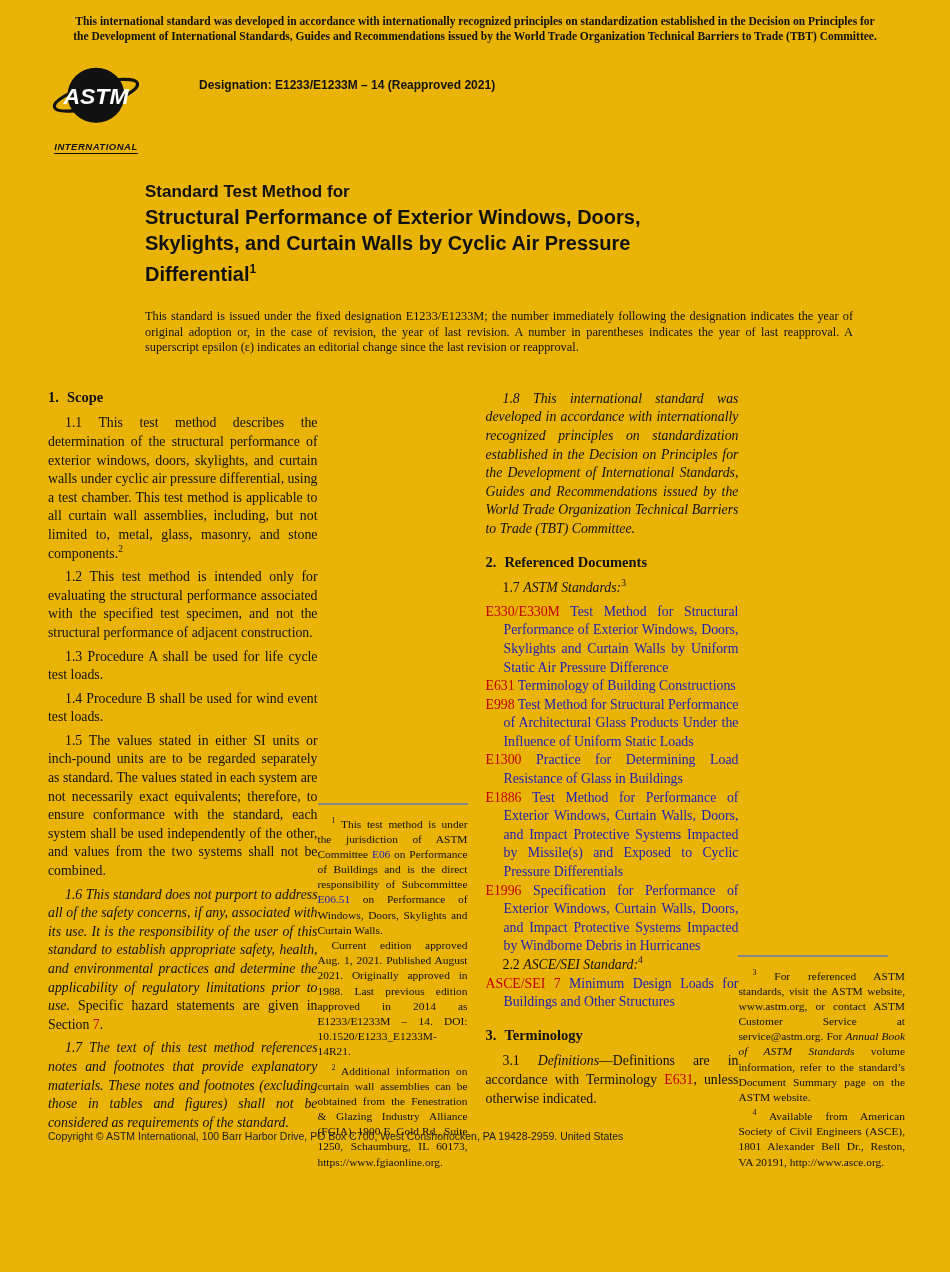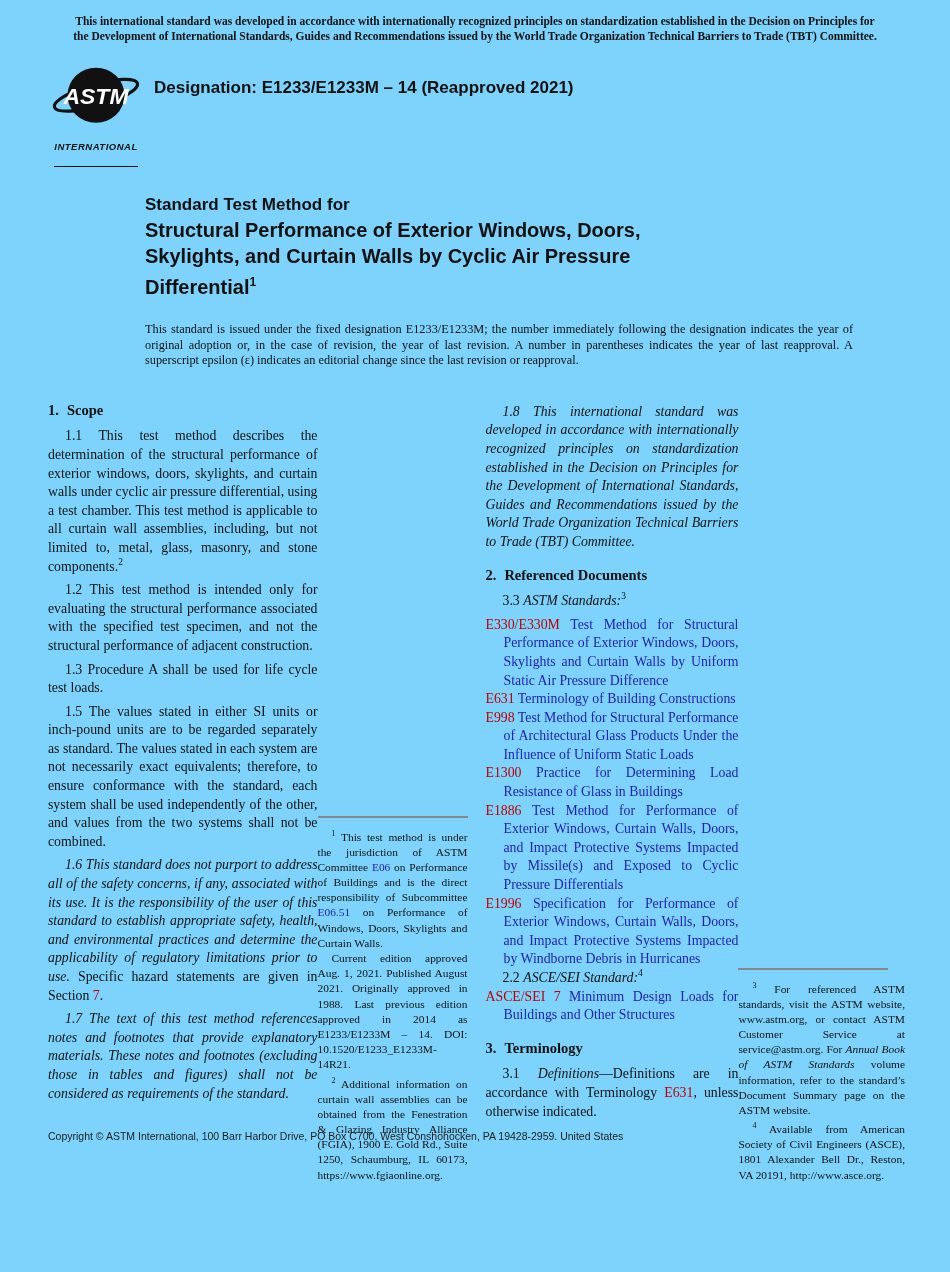--- a/index.html
+++ b/index.html
@@ -1,50 +1,51 @@
 <!DOCTYPE html>
 <html><head>
 <meta charset="utf-8">
 <style>
   * { margin: 0; padding: 0; box-sizing: border-box; }
   html, body { background: #e8e8e8; }
   .page {
     position: relative;
     width: 950px; height: 1272px;
     margin: 0 auto;
-    background: #7dd3fc;
+    background: #eab308;
     font-family: "Liberation Serif", serif;
     color: #111;
     overflow: hidden;
   }
   .top-notice {
     padding: 14px 72px 0 72px;
     text-align: center;
     font-weight: bold;
     font-size: 11.5px;
     line-height: 1.32;
   }
   .header-row {
     display: flex;
     align-items: flex-start;
     margin: 20px 0 0 48px;
+    gap: 45px;
   }
   .logo-block { width: 96px; text-align: center; }
   .logo-intl {
     font-family: "Liberation Sans", sans-serif;
     font-weight: bold; font-style: italic;
     font-size: 9.5px; letter-spacing: 0.5px;
     border-bottom: 1px solid #111;
-    display: inline-block; padding-bottom: 14px;
+    display: inline-block; padding-bottom: 1px;
     margin-top: -3px;
   }
   .designation {
     font-family: "Liberation Sans", sans-serif;
     font-weight: bold;
-    font-size: 17px;
+    font-size: 12px;
     margin: 14px 16px 0 10px;
   }
   .title-block { margin: 26px 0 16px 145px; font-family: "Liberation Sans", sans-serif; }
   .title-kicker { font-weight: bold; font-size: 17px; line-height: 24px; }
   .title-main  { font-weight: bold; font-size: 20px; line-height: 26px; }
   .title-main sup { font-size: 12px; }
   .issue-note {
     margin: 22px 0 4px 145px;
     width: 708px;
     font-size: 12.3px;
@@ -119,20 +120,21 @@
   <div class="columns">
 
     <div class="col body-text">
       <div>
         <div class="sect-head" style="margin-top:0;">
           <span class="sect-no">1.</span><span>Scope</span>
         </div>
         <p class="para"><span>1.1 This test method describes the determination of the structural performance of exterior windows, doors, skylights, and curtain walls under cyclic air pressure differential, using a test chamber. This test method is applicable to all curtain wall assemblies, including, but not limited to, metal, glass, masonry, and stone components.</span><sup>2</sup></p>
         <p class="para">1.2 This test method is intended only for evaluating the structural performance associated with the specified test specimen, and not the structural performance of adjacent construction.</p>
         <p class="para">1.3 Procedure A shall be used for life cycle test loads.</p>
+        <p class="para">1.4 Procedure B shall be used for wind event test loads.</p>
         <p class="para">1.5 The values stated in either SI units or inch-pound units are to be regarded separately as standard. The values stated in each system are not necessarily exact equivalents; therefore, to ensure conformance with the standard, each system shall be used independently of the other, and values from the two systems shall not be combined.</p>
         <p class="para"><span class="italic">1.6 This standard does not purport to address all of the safety concerns, if any, associated with its use. It is the responsibility of the user of this standard to establish appropriate safety, health, and environmental practices and determine the applicability of regulatory limitations prior to use.</span><span> Specific hazard statements are given in Section </span><a class="link-red">7</a><span>.</span></p>
         <p class="para italic">1.7 The text of this test method references notes and footnotes that provide explanatory materials. These notes and footnotes (excluding those in tables and figures) shall not be considered as requirements of the standard.</p>
       </div>
 
       <div class="fn-block">
         <div class="fn-rule"></div>
         <div class="fn-text">
           <p><sup>1</sup><span> This test method is under the jurisdiction of ASTM Committee </span><a class="link-blue">E06</a><span> on Performance of Buildings and is the direct responsibility of Subcommittee </span><a class="link-blue">E06.51</a><span> on Performance of Windows, Doors, Skylights and Curtain Walls.</span></p>
           <p>Current edition approved Aug. 1, 2021. Published August 2021. Originally approved in 1988. Last previous edition approved in 2014 as E1233/E1233M – 14. DOI: 10.1520/E1233_E1233M-14R21.</p>
@@ -141,21 +143,21 @@
       </div>
     </div>
 
     <div class="col body-text">
       <div>
         <p class="para italic" style="margin-top:2px;">1.8 This international standard was developed in accordance with internationally recognized principles on standardization established in the Decision on Principles for the Development of International Standards, Guides and Recommendations issued by the World Trade Organization Technical Barriers to Trade (TBT) Committee.</p>
 
         <div class="sect-head">
           <span class="sect-no">2.</span><span>Referenced Documents</span>
         </div>
-        <p class="para"><span>3.3 </span><span class="italic">ASTM Standards:</span><sup>3</sup></p>
+        <p class="para"><span>1.7 </span><span class="italic">ASTM Standards:</span><sup>3</sup></p>
 
         <div>
           <div class="ref-item"><a class="link-red">E330/E330M</a> <a class="link-blue">Test Method for Structural Performance of Exterior Windows, Doors, Skylights and Curtain Walls by Uniform Static Air Pressure Difference</a></div>
           <div class="ref-item"><a class="link-red">E631</a> <a class="link-blue">Terminology of Building Constructions</a></div>
           <div class="ref-item"><a class="link-red">E998</a> <a class="link-blue">Test Method for Structural Performance of Architectural Glass Products Under the Influence of Uniform Static Loads</a></div>
           <div class="ref-item"><a class="link-red">E1300</a> <a class="link-blue">Practice for Determining Load Resistance of Glass in Buildings</a></div>
           <div class="ref-item"><a class="link-red">E1886</a> <a class="link-blue">Test Method for Performance of Exterior Windows, Curtain Walls, Doors, and Impact Protective Systems Impacted by Missile(s) and Exposed to Cyclic Pressure Differentials</a></div>
           <div class="ref-item"><a class="link-red">E1996</a> <a class="link-blue">Specification for Performance of Exterior Windows, Curtain Walls, Doors, and Impact Protective Systems Impacted by Windborne Debris in Hurricanes</a></div>
         </div>
 

